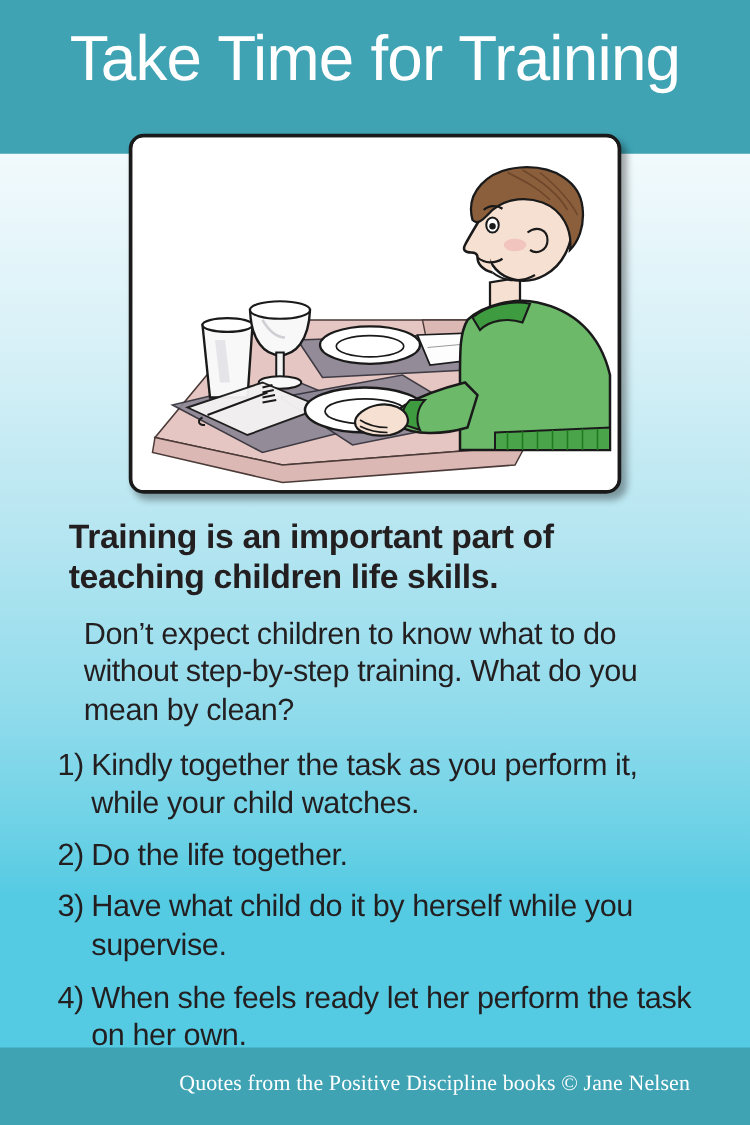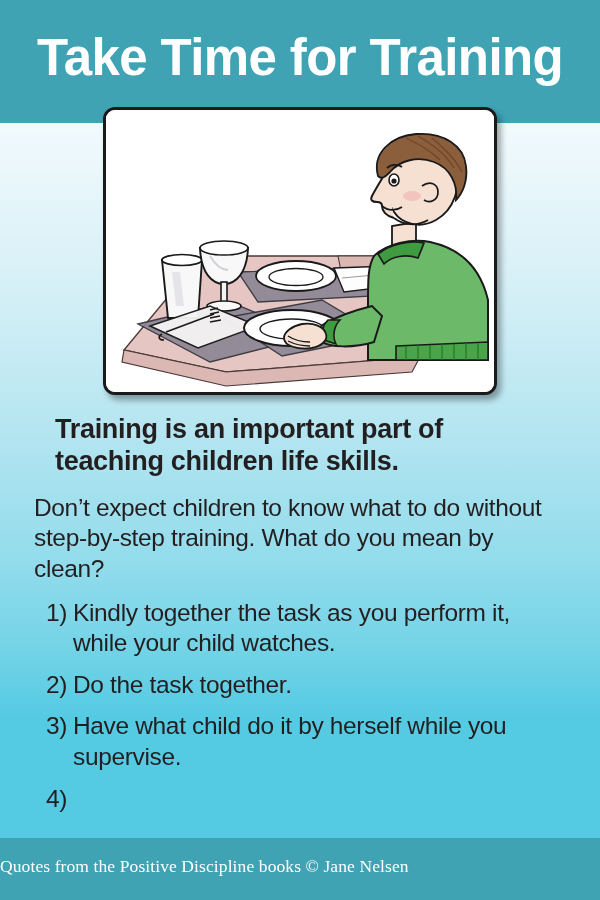--- a/index.html
+++ b/index.html
@@ -37,25 +37,24 @@
     z-index: 2;
   }
   .header-title {
     position: absolute;
     left: 0;
     top: 21px;
     width: 600px;
     text-align: center;
     color: #ffffff;
     font-size: 51px;
-    font-weight: bold;
+    font-weight: normal;
     letter-spacing: -0.6px;
     line-height: 1;
     white-space: nowrap;
-    margin-top: 11px;
   }
 
   
   .photo-card {
     position: absolute;
     left: 103px;
     top: 107px;
     width: 394px;
     height: 288px;
     background: #ffffff;
@@ -81,21 +80,21 @@
     width: 490px;
     text-align: left;
     color: #231f20;
     font-size: 27px;
     font-weight: bold;
     line-height: 1.18;
     letter-spacing: -0.3px;
   }
   .body-text {
     margin: 15px 0 0 0;
-    padding: 0 48px 0 34px;
+    padding: 0 48px 0 67px;
     color: #231f20;
     font-size: 24.5px;
     line-height: 1.25;
     letter-spacing: -0.35px;
   }
   .steps {
     margin: 13px 0 0 0;
     padding: 0;
     list-style: none;
   }
@@ -124,21 +123,21 @@
     width: 600px;
     height: 62px;
     background: #3fa3b4;
     z-index: 2;
   }
   .footer-text {
     position: absolute;
     left: 0;
     top: 18px;
     width: 552px;
-    text-align: left;
+    text-align: right;
     color: #ffffff;
     font-family: "Liberation Serif", serif;
     font-size: 17.5px;
     letter-spacing: 0.1px;
     white-space: nowrap;
   }
 </style>
 </head>
 <body>
 
@@ -254,28 +253,29 @@
 
     <p class="body-text">Don’t expect children to know what to do without step-by-step training. What do you mean by clean?</p>
 
     <ul class="steps">
       <li class="step">
         <span class="step-num">1)</span>
         <span class="step-text">Kindly together the task as you perform it, while your child watches.</span>
       </li>
       <li class="step">
         <span class="step-num">2)</span>
-        <span class="step-text">Do the task together.</span>
+        <span class="step-text">Do the life together.</span>
       </li>
       <li class="step">
         <span class="step-num">3)</span>
         <span class="step-text">Have what child do it by herself while you supervise.</span>
       </li>
       <li class="step">
         <span class="step-num">4)</span>
+        <span class="step-text">When she feels ready let her perform the task on her own.</span>
       </li>
     </ul>
   </div>
 
   <div class="footer">
     <div class="footer-text">Quotes from the Positive Discipline books  © Jane Nelsen</div>
   </div>
 
 </div>
 

